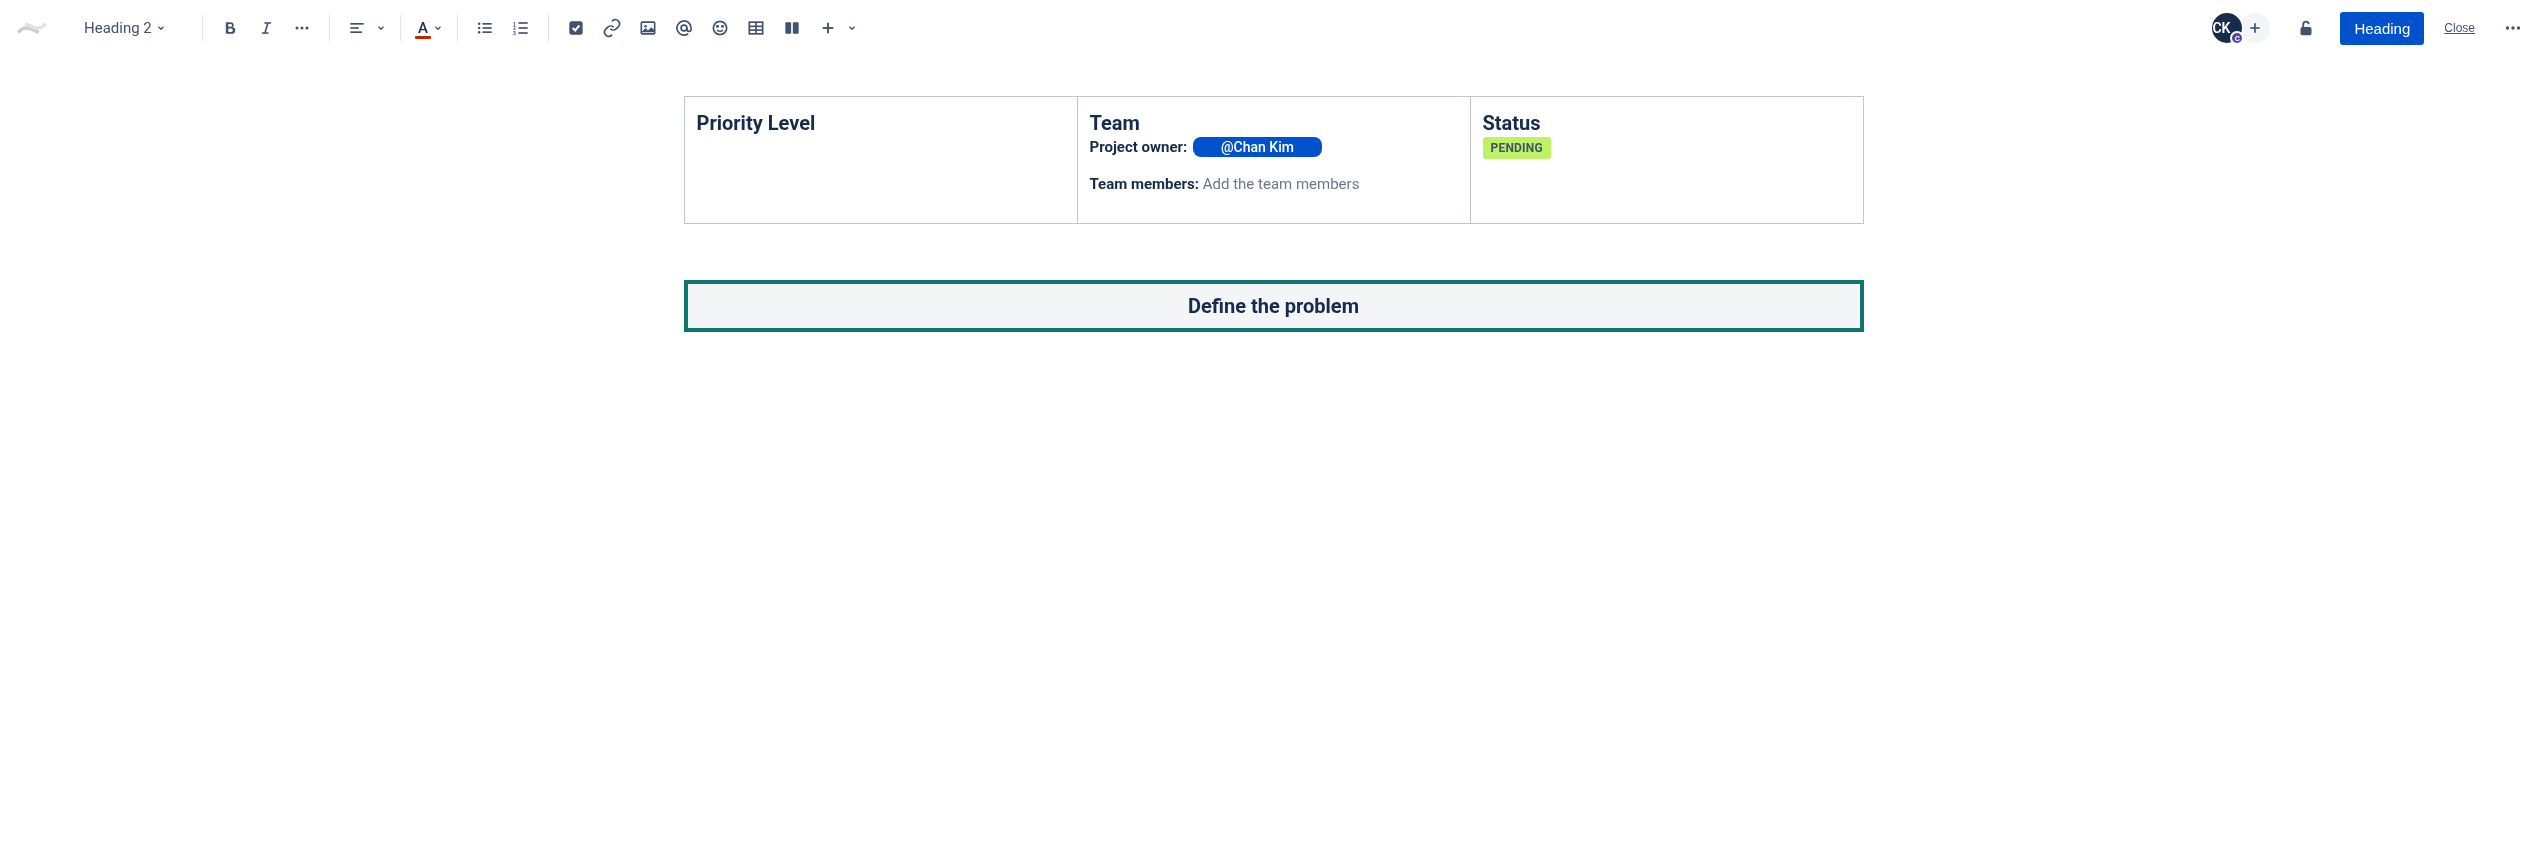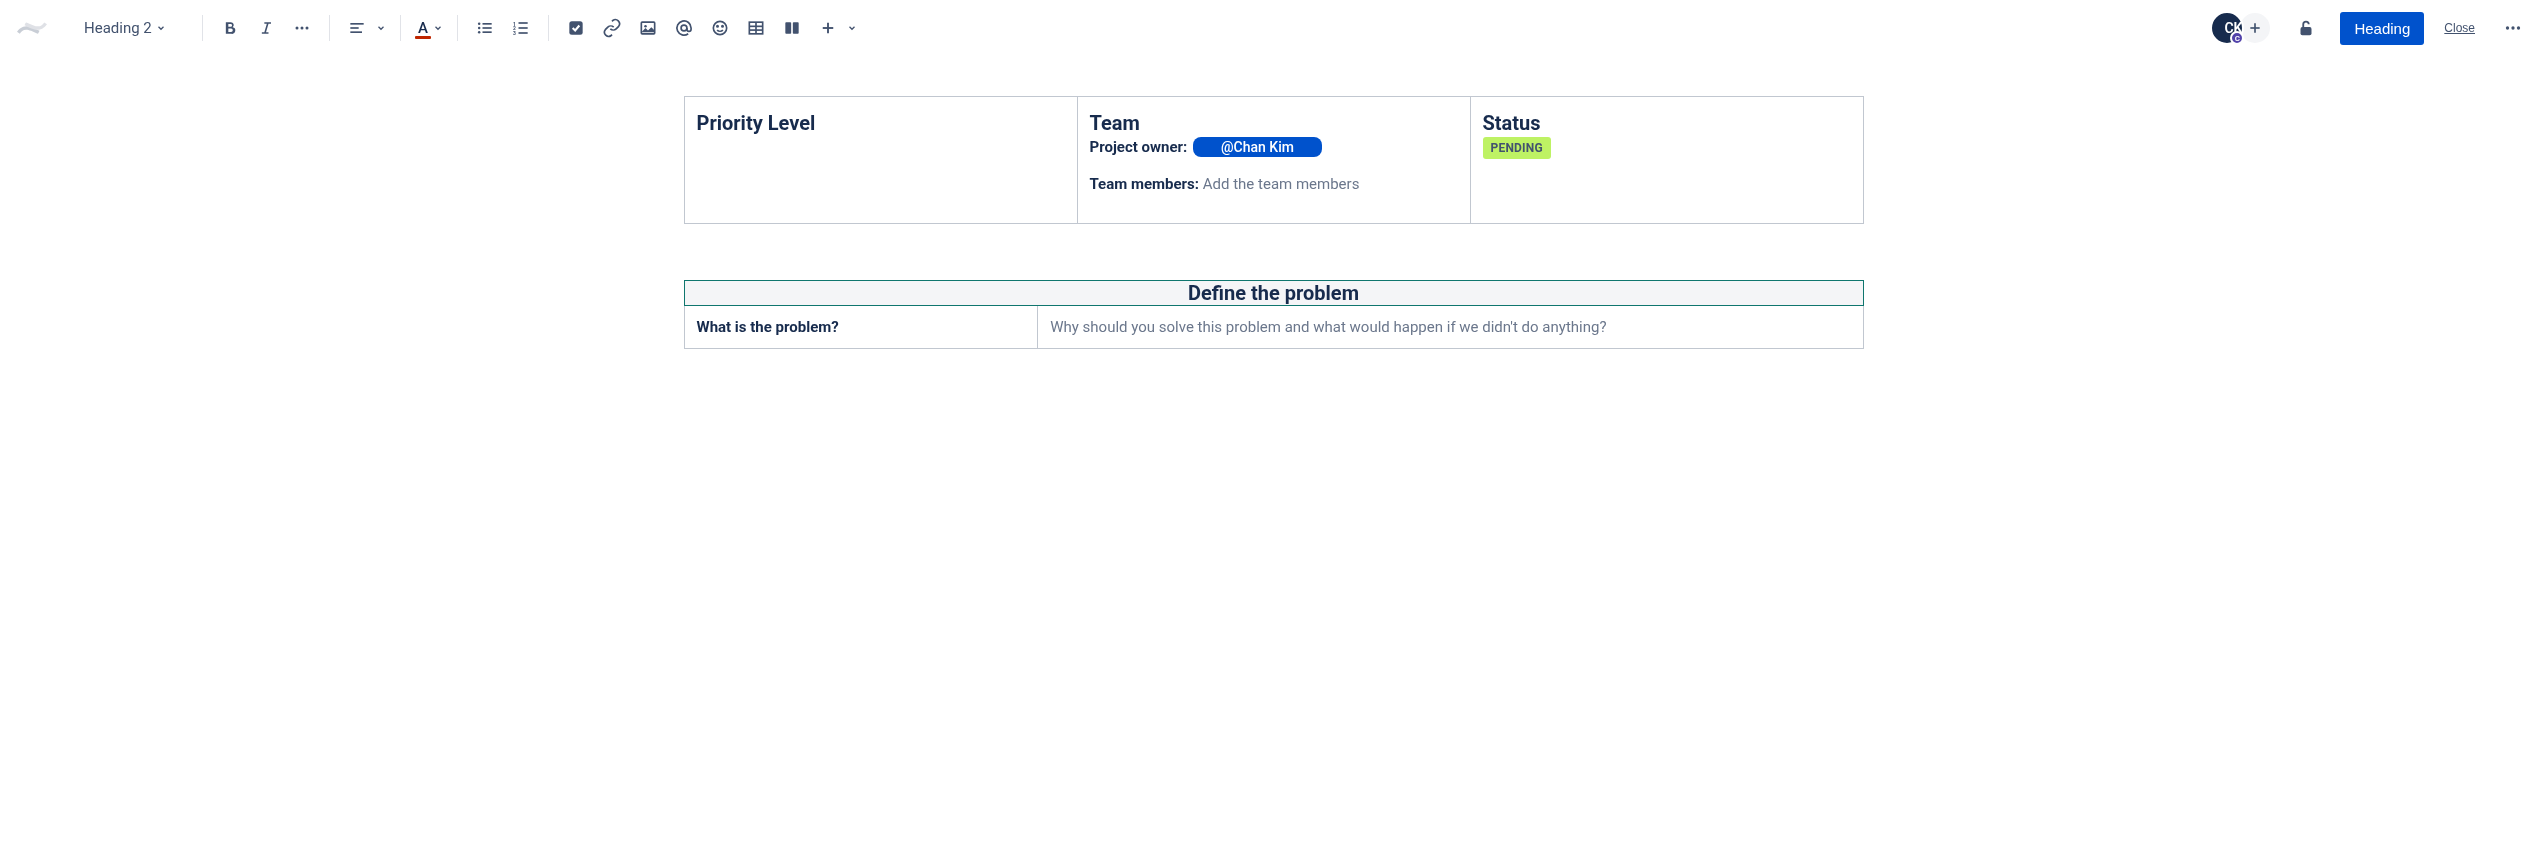--- a/index.html
+++ b/index.html
@@ -117,21 +117,21 @@
       position: relative;
     }
     .avatar {
       width: 34px;
       height: 34px;
       border-radius: 50%;
       background: #172B4D;
       color: #fff;
       display: flex;
       align-items: center;
-      justify-content: flex-end;
+      justify-content: flex-start;
       font-weight: 600;
       font-size: 14px;
       position: relative;
       border: 2px solid #fff;
     }
     .avatar-dot {
       width: 14px;
       height: 14px;
       background: #5243AA;
       border-radius: 50%;
@@ -261,21 +261,22 @@
       border-radius: 3px;
       letter-spacing: 0.2px;
     }
 
     .table2 {
       width: 100%;
       border-collapse: collapse;
     }
     .table2 th {
       background: #f4f5f7;
-      border: 1px solid #0f766e;
+      border: 4px solid #0f766e;
+      padding: 10px;
       font-size: 20px;
       font-weight: 700;
       color: #172B4D;
       text-align: center;
     }
     .table2 td {
       border: 1px solid #c1c7d0;
       padding: 12px;
       font-size: 15px;
       vertical-align: top;
@@ -503,19 +504,15 @@
       </td>
     </tr>
   </tbody>
     </table>
 
   <table class="table2">
     <tbody>
         <tr>
       <th colspan="2">Define the problem</th>
     </tr>
-    <tr>
-      <td class="row-heading">What is the problem?</td>
-      <td class="row-placeholder">Why should you solve this problem and what would happen if we didn't do anything?</td>
-    </tr>
   </tbody>
     </table>
 </div>
 
 </body></html>

